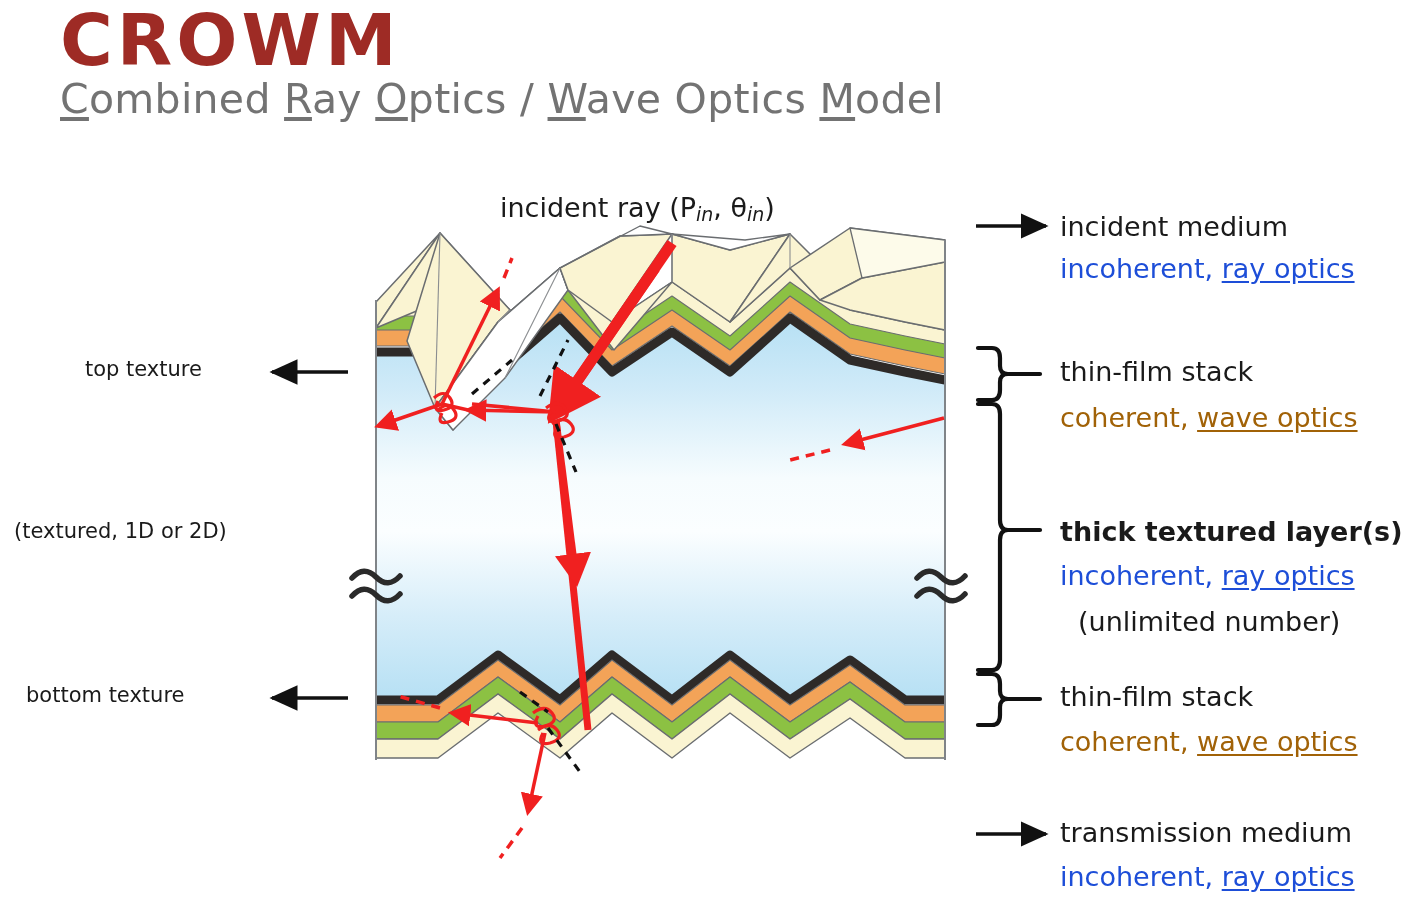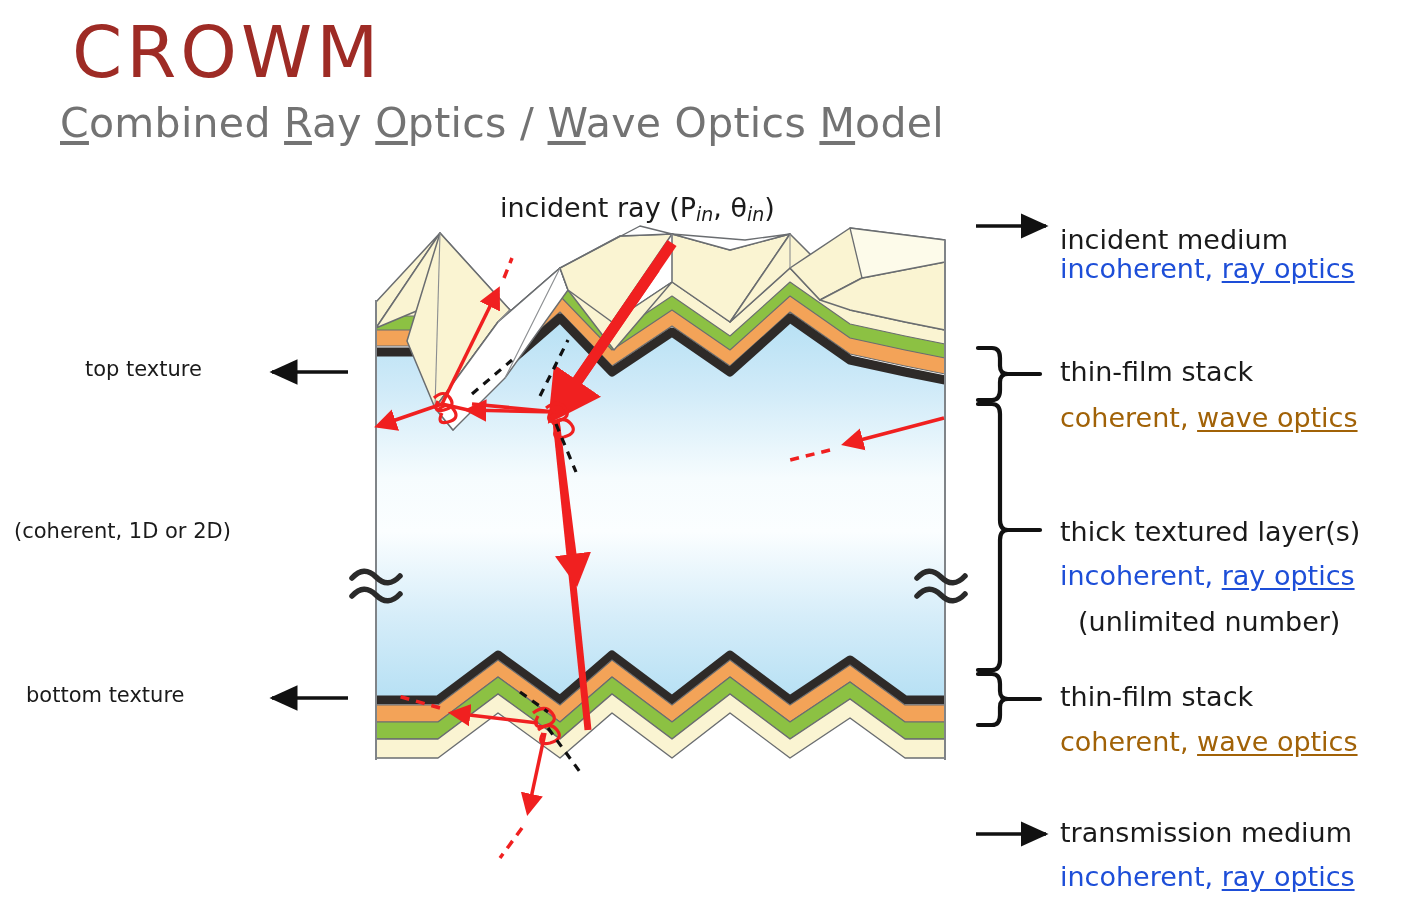--- a/index.html
+++ b/index.html
@@ -18,25 +18,25 @@
   
   #title-block {
     position: absolute;
     left: 60px;
     top: 4px;
     width: 960px;
   }
   #crowm-logo {
     font-family: "DejaVu Sans", "Liberation Sans", sans-serif;
     font-size: 72px;
-    font-weight: normal;
+    font-weight: bold;
     color: #9E2B25;
     letter-spacing: 4px;
     line-height: 1.0;
-    margin: 12px;
+    margin: 0;
     padding: 0;
     white-space: nowrap;
   }
   #subtitle {
     font-family: "DejaVu Sans", "Liberation Sans", sans-serif;
     font-size: 41px;
     color: #737373;
     line-height: 1.15;
     margin: 0;
     padding: 0;
@@ -259,35 +259,35 @@
     </g>
   </g>
 </svg>
 
 <div class="lbl lbl-black t-main" style="left:500px; top:192px;">
   <span>incident ray (P</span><i style="font-size:19px; vertical-align:-4px;">in</i><span>, θ</span><i style="font-size:19px; vertical-align:-4px;">in</i><span>)</span>
 </div>
 
 <div class="lbl lbl-black t-left" style="left:85px; top:357px;">top texture</div>
 
-<div class="lbl lbl-black t-left" style="left:14px; top:519px;">(coherent, 1D or 2D)</div>
+<div class="lbl lbl-black t-left" style="left:14px; top:519px;">(textured, 1D or 2D)</div>
 
 <div class="lbl lbl-black t-left" style="left:26px; top:683px;">bottom texture</div>
 
-<div class="lbl lbl-black t-main" style="left:1060px; top:224px;">incident medium</div>
+<div class="lbl lbl-black t-main" style="left:1060px; top:211px;">incident medium</div>
 <div class="lbl lbl-slate t-sub" style="left:1060px; top:253px;">
   <span>incoherent, </span><span class="u">ray optics</span>
 </div>
 
 <div class="lbl lbl-black t-main" style="left:1060px; top:356px;">thin-film stack</div>
 <div class="lbl lbl-red t-sub" style="left:1060px; top:402px;">
   <span>coherent, </span><span class="u">wave optics</span>
 </div>
 
-<div class="lbl lbl-black t-main" style="left:1060px; top:516px;">thick textured layer(s)</div>
+<div class="lbl lbl-black t-main" style="left:1060px; top:516px;font-weight:bold;">thick textured layer(s)</div>
 <div class="lbl lbl-slate t-sub" style="left:1060px; top:560px;">
   <span>incoherent, </span><span class="u">ray optics</span>
 </div>
 <div class="lbl lbl-black t-sub" style="left:1078px; top:606px;">(unlimited number)</div>
 
 <div class="lbl lbl-black t-main" style="left:1060px; top:681px;">thin-film stack</div>
 <div class="lbl lbl-red t-sub" style="left:1060px; top:726px;">
   <span>coherent, </span><span class="u">wave optics</span>
 </div>
 

